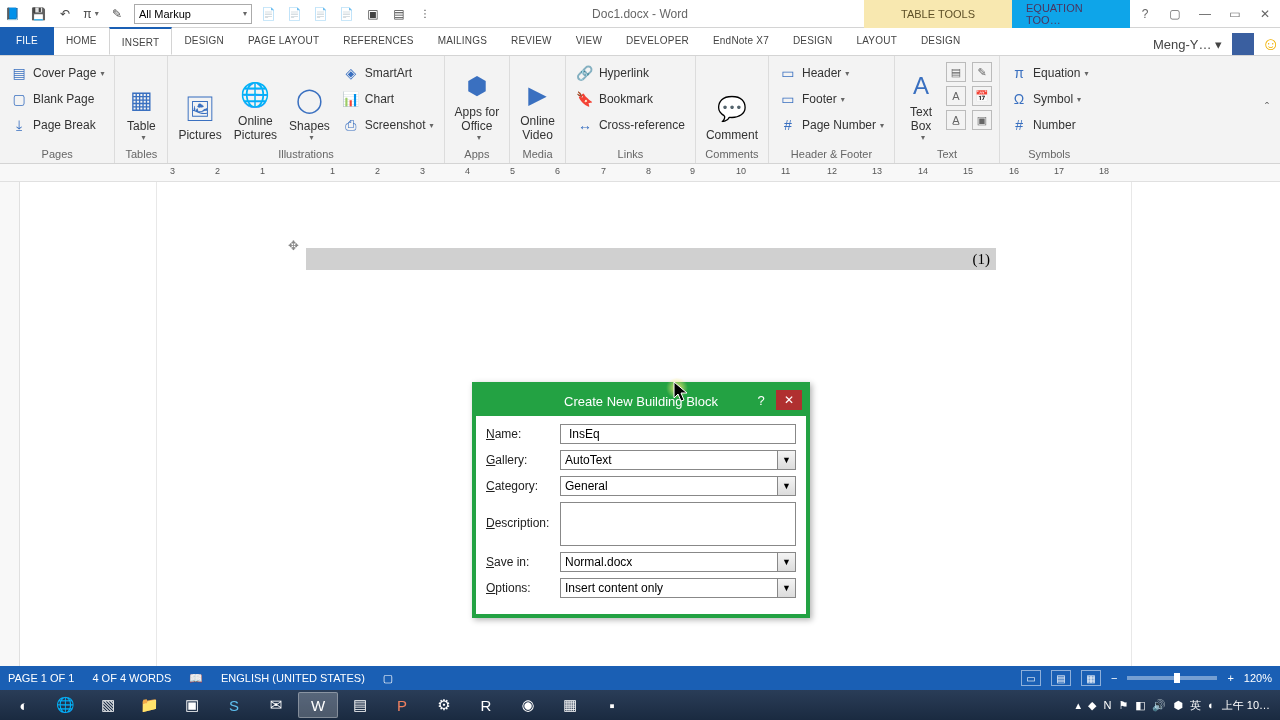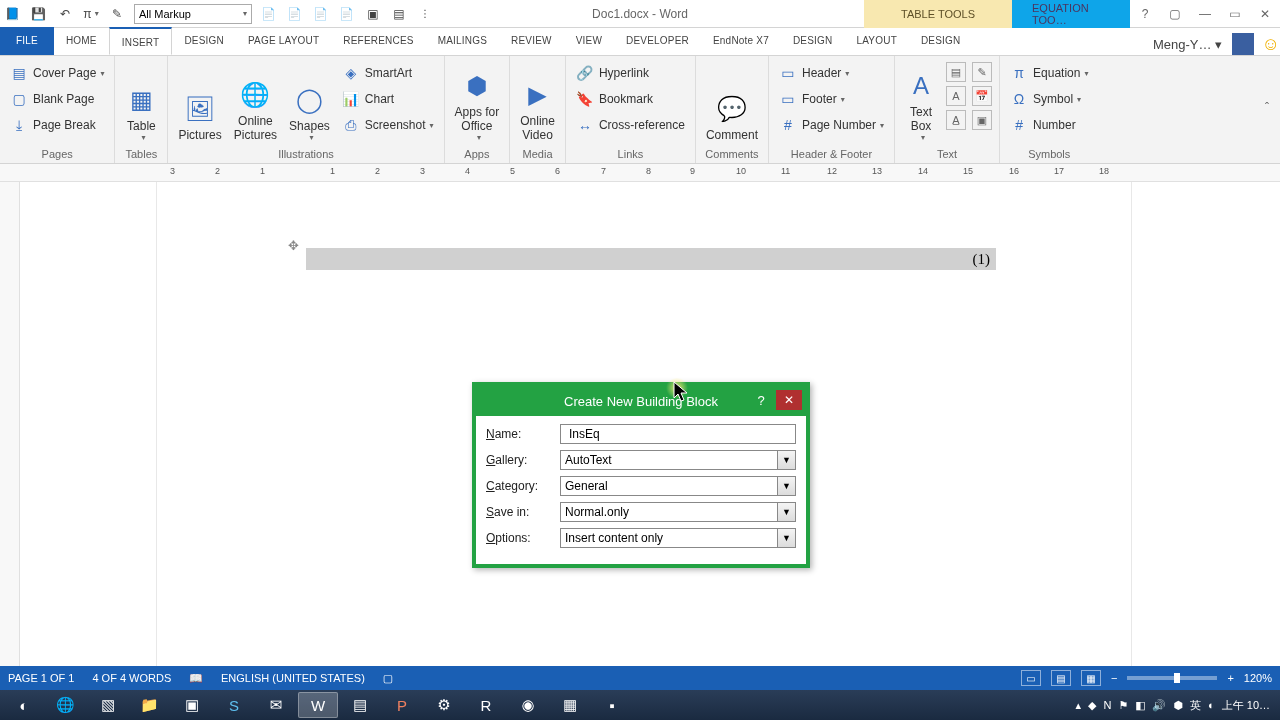--- a/index.html
+++ b/index.html
@@ -4,21 +4,21 @@
 <style>
 * { box-sizing: border-box; margin: 0; padding: 0; font-family: "Segoe UI", Tahoma, sans-serif; }
 body { width: 1280px; height: 720px; overflow: hidden; background: #fff; font-size: 12px; position: relative; }
 
 
 .qat { height: 28px; background: #fff; display: flex; align-items: center; border-bottom: 1px solid #d4d4d4; }
 .qat .qbtn { width: 26px; height: 24px; display: flex; align-items: center; justify-content: center; color: #444; }
 .qat .combo { width: 118px; height: 20px; border: 1px solid #ababab; font-size: 11px; margin: 0 4px; display:flex; align-items:center; padding:0 4px; justify-content: space-between;}
 .qat .title { flex: 0 0 auto; margin: 0 auto; color: #666; font-size: 12px; position:absolute; left:50%; transform:translateX(-50%);}
 .qat .rightpart { margin-left:auto; display:flex; align-items:center; height:100%;}
-.tooltab { height:28px; display:flex; align-items:center; justify-content:center; font-size:11px; padding:0 20px;}
+.tooltab { height:28px; display:flex; align-items:center; justify-content:center; font-size:11px; padding:0 14px;}
 .tooltab.table { background:#f8e8b0; width:148px; color:#5e5028}
 .tooltab.equation { background:#0ea5e9; width:118px; color:#4a3560}
 .winbtn { width:30px; height:24px; display:flex; align-items:center; justify-content:center; color:#666;}
 
 
 .tabs { height: 28px; background:#fff; display:flex; align-items:flex-end; border-bottom:1px solid #d4d4d4; }
 .tab { padding:0 12px; height:28px; line-height:28px; font-size:10px; color:#444; text-transform:uppercase; letter-spacing:0.2px;}
 .tab.file { background:#1a5fb4; color:#fff; padding:0 16px;}
 .tab.active { border:1px solid #d4d4d4; border-bottom:1px solid #fff; background:#fff; border-top:2px solid #1a5fb4;text-align:center;}
 .tabright { margin-left:auto; display:flex; align-items:center; }
@@ -381,24 +381,28 @@
             <div class="ar">▼</div>
           </div>
         </div>
       <div class="drow">
           <div class="dlabel"><span>C</span>ategory:</div>
         <div class="dcombo">
             <div class="val">General</div>
             <div class="ar">▼</div>
           </div>
         </div>
+      <div class="drow tall">
+          <div class="dlabel" style="padding-top:14px"><span>D</span>escription:</div>
+        <div class="dtext"></div>
+        </div>
       <div class="drow">
           <div class="dlabel"><span>S</span>ave in:</div>
         <div class="dcombo">
-            <div class="val">Normal.only</div>
+            <div class="val">Normal.docx</div>
             <div class="ar">▼</div>
           </div>
         </div>
       <div class="drow">
           <div class="dlabel"><span>O</span>ptions:</div>
         <div class="dcombo">
             <div class="val">Insert content only</div>
             <div class="ar">▼</div>
           </div>
         </div>

